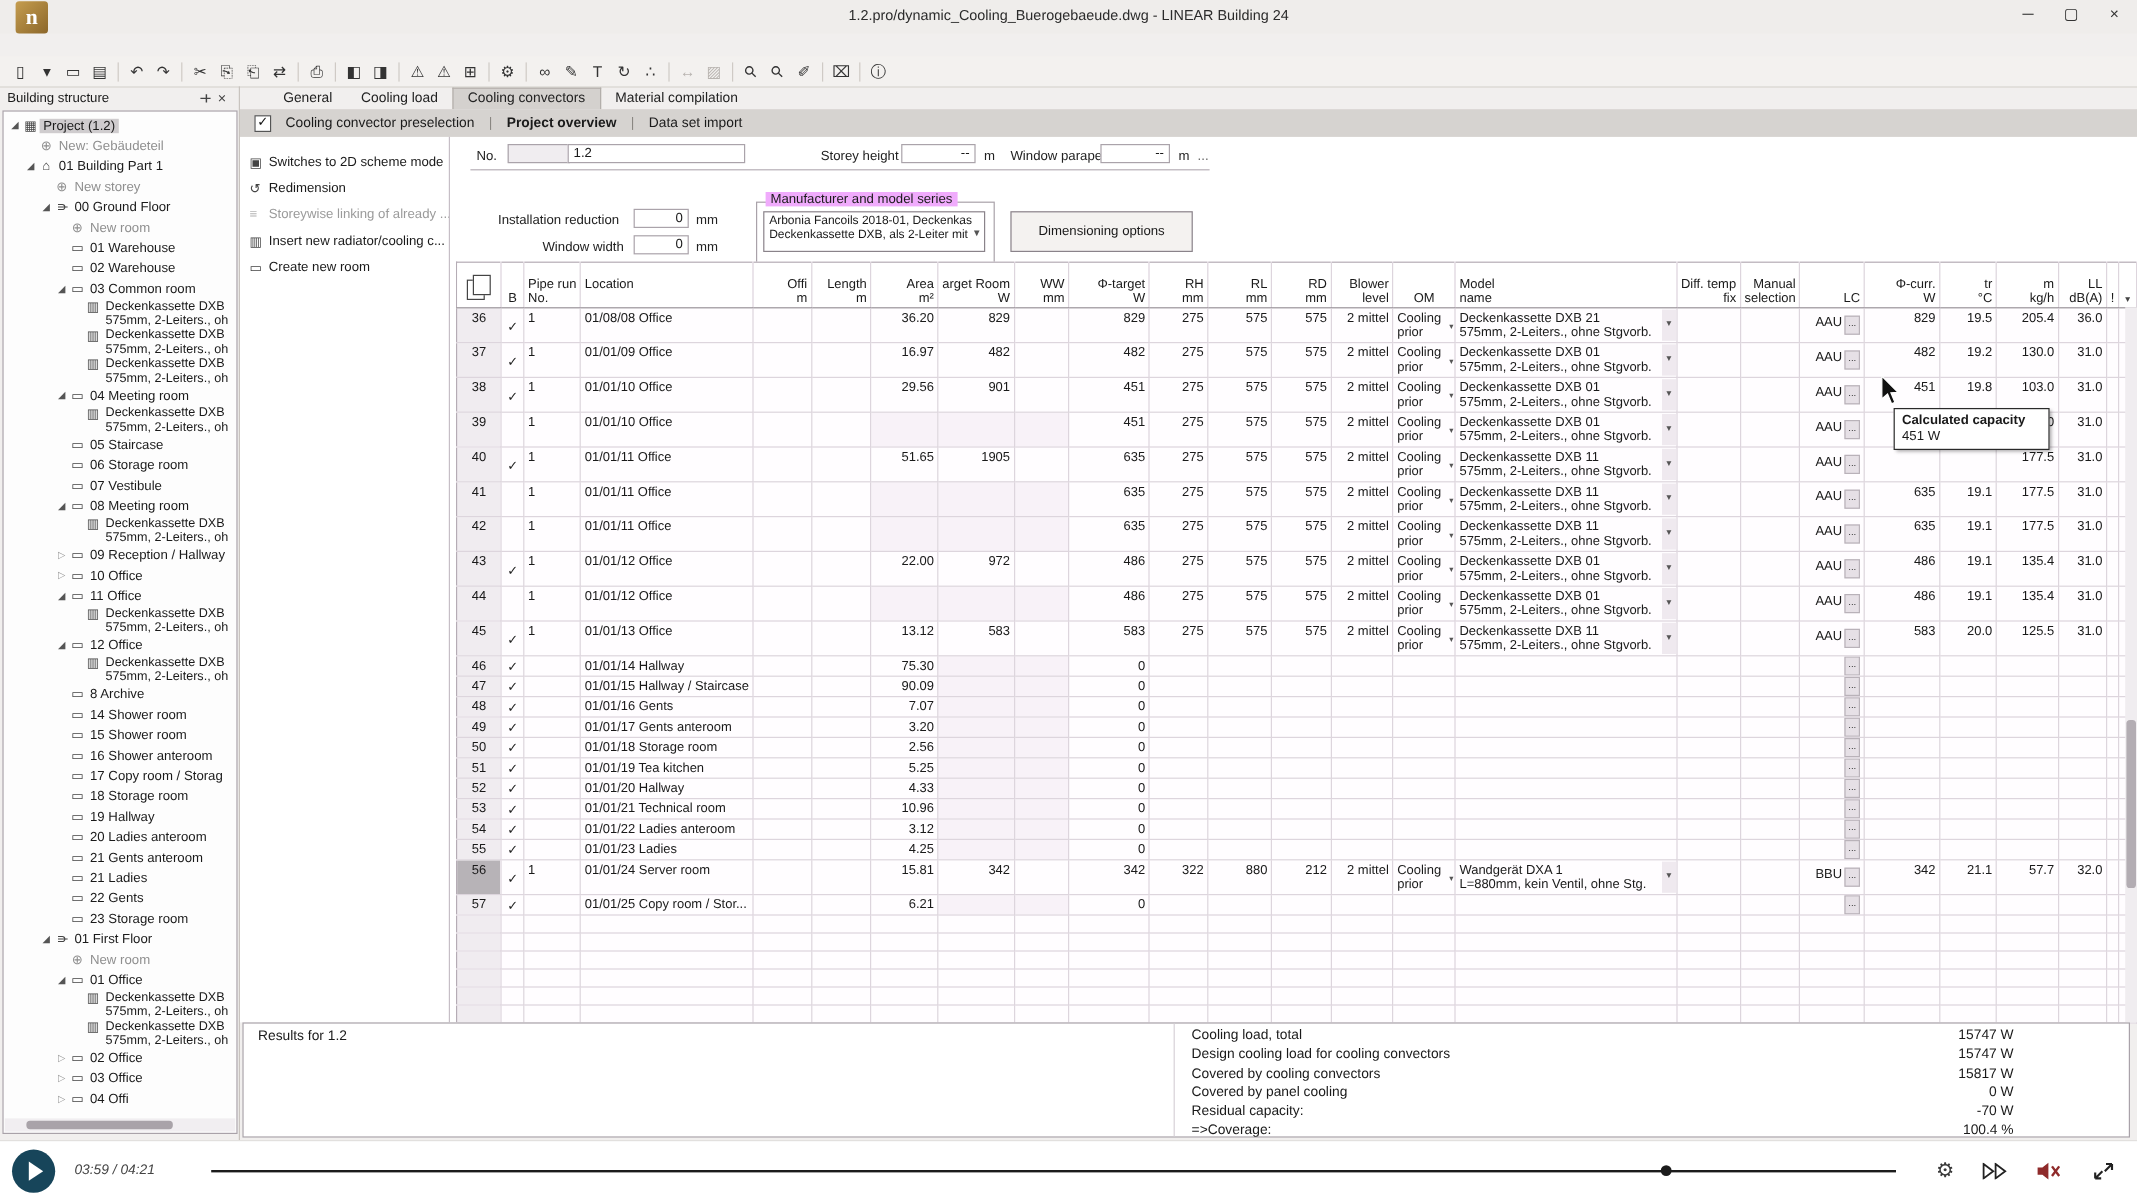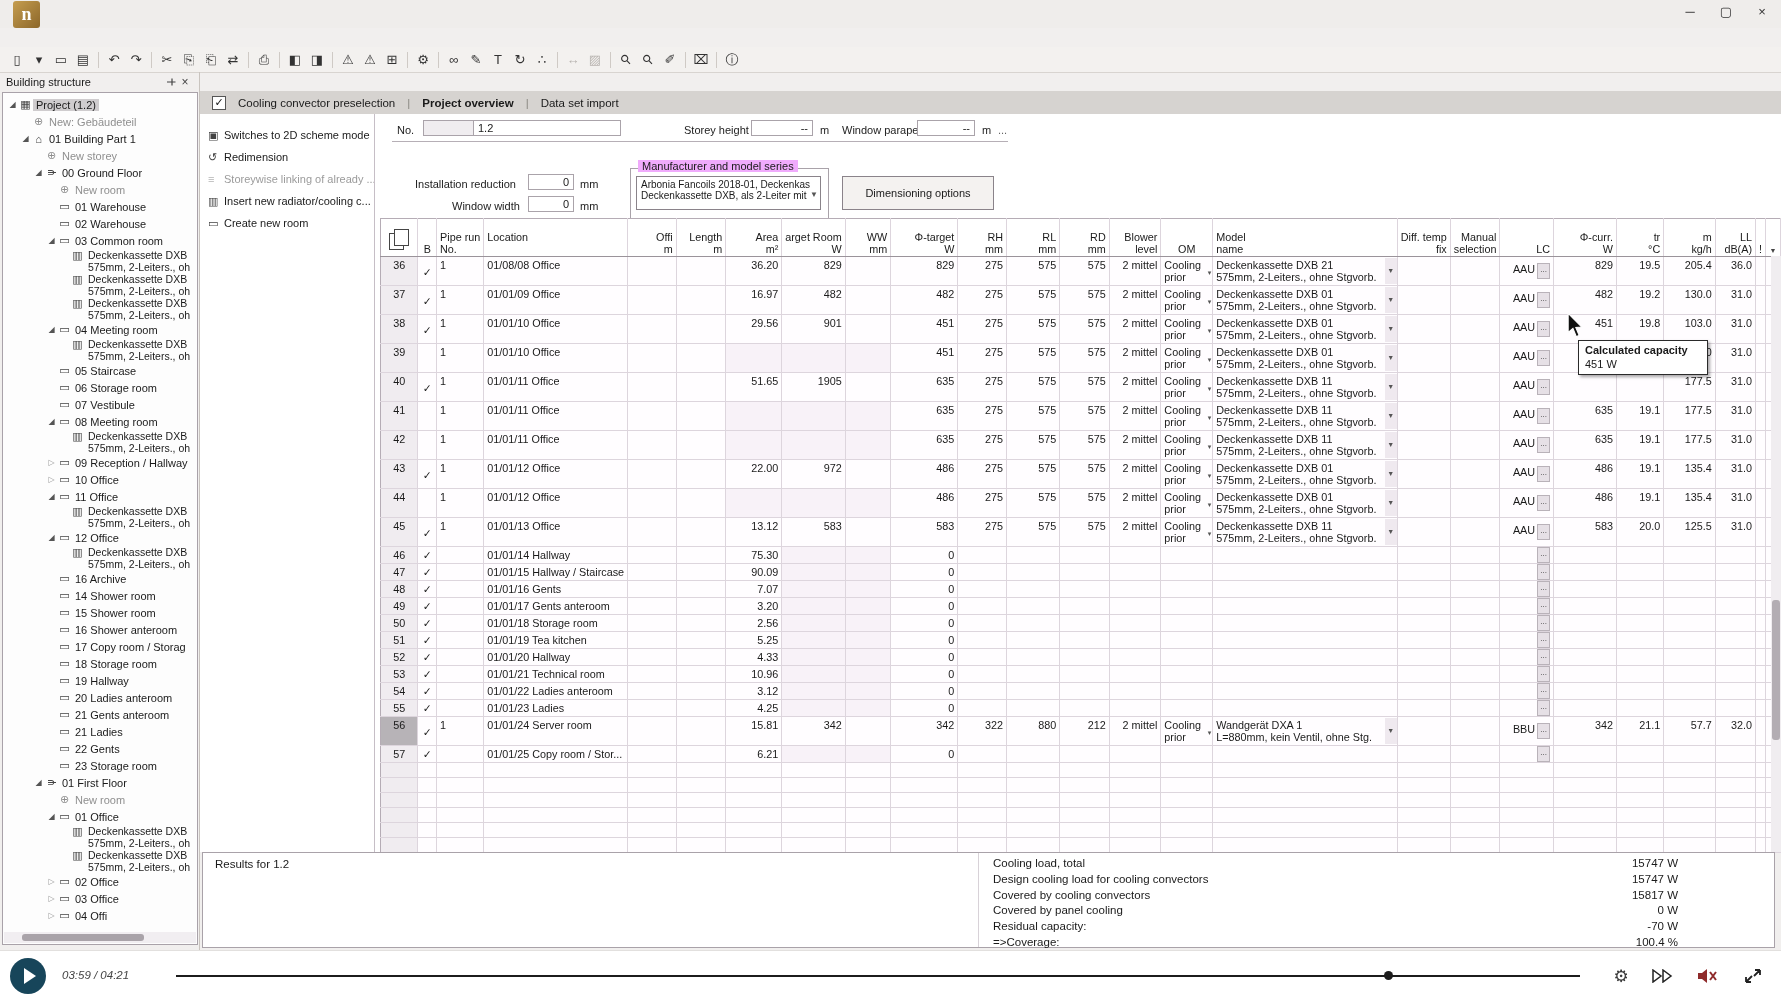--- a/index.html
+++ b/index.html
@@ -124,20 +124,21 @@
   .picon{position:absolute;top:15px;width:26px;height:20px;display:flex;align-items:center;justify-content:center;}
   .gear{font-size:17px;color:#3a3a3a;}
 </style>
 </head>
 <body>
 
 <div id="app">
 
   <div class="titlebar">
     <div class="logo">n</div>
+    <div class="title-text">1.2.pro/dynamic_Cooling_Buerogebaeude.dwg - LINEAR Building 24</div>
     <div class="winbtns">
       <span>─</span>
       <span>▢</span>
       <span>×</span>
     </div>
   </div>
 
 
   <div class="toolbar" id="toolbar">
       <span class="tbtn">▯</span>
@@ -319,21 +320,21 @@
           <span class="tlabel">12 Office</span>
         </div>
         <div class="titem two" style="padding-left:56px">
           <span class="exp"></span>
           <span class="ticon ">▥</span>
           <span class="tlabel">Deckenkassette DXB<br>575mm, 2-Leiters., oh</span>
         </div>
         <div class="titem" style="padding-left:43px">
           <span class="exp"></span>
           <span class="ticon ">▭</span>
-          <span class="tlabel">16 Archive</span>
+          <span class="tlabel">8 Archive</span>
         </div>
         <div class="titem" style="padding-left:43px">
           <span class="exp"></span>
           <span class="ticon ">▭</span>
           <span class="tlabel">14 Shower room</span>
         </div>
         <div class="titem" style="padding-left:43px">
           <span class="exp"></span>
           <span class="ticon ">▭</span>
           <span class="tlabel">15 Shower room</span>
@@ -422,20 +423,26 @@
           <span class="exp cl">▷</span>
           <span class="ticon ">▭</span>
           <span class="tlabel">04 Offi</span>
         </div>
       </div>
     <div class="tree-hscroll">
         <div class="thumb"></div>
       </div>
   </div>
 
+  <div class="tabs" id="tabs">
+      <span class="tab">General</span>
+      <span class="tab">Cooling load</span>
+      <span class="tab active">Cooling convectors</span>
+      <span class="tab">Material compilation</span>
+    </div>
   <div class="subtabs">
     <span class="cbx">✓</span>
     <span class="st">Cooling convector preselection</span>
     <span class="bar">|</span>
     <span class="st bold">Project overview</span>
     <span class="bar">|</span>
     <span class="st">Data set import</span>
   </div>
 
   <div class="actions" id="actions">

